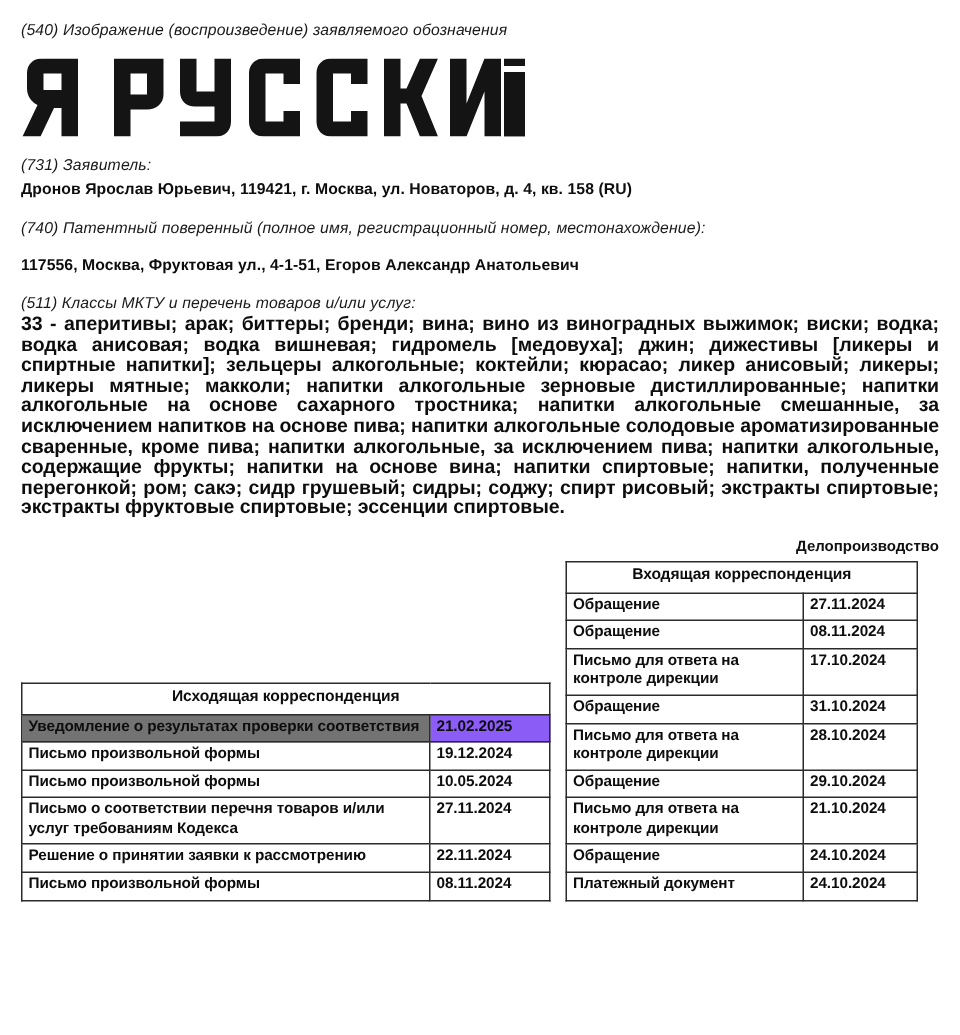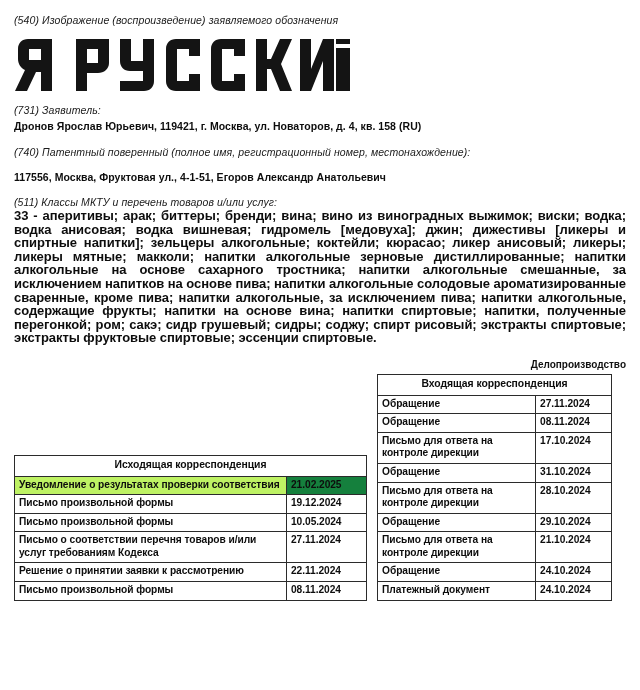--- a/index.html
+++ b/index.html
@@ -206,22 +206,22 @@
             <col class="c-name">
             <col class="c-date">
           </colgroup>
         <thead>
           <tr>
             <th colspan="2">Исходящая корреспонденция</th>
           </tr>
         </thead>
         <tbody>
             <tr class="highlight">
-              <td style="background: #bef264;">Уведомление о результатах проверки соответствия</td>
-              <td class="date" style="background: #15803d; margin-top: 36px;">21.02.2025</td>
+              <td style="background: #737373;">Уведомление о результатах проверки соответствия</td>
+              <td class="date" style="background: #8b5cf6; margin-top: 36px;">21.02.2025</td>
             </tr>
             <tr>
               <td>Письмо произвольной формы</td>
               <td class="date">19.12.2024</td>
             </tr>
             <tr>
               <td>Письмо произвольной формы</td>
               <td class="date">10.05.2024</td>
             </tr>
             <tr>

